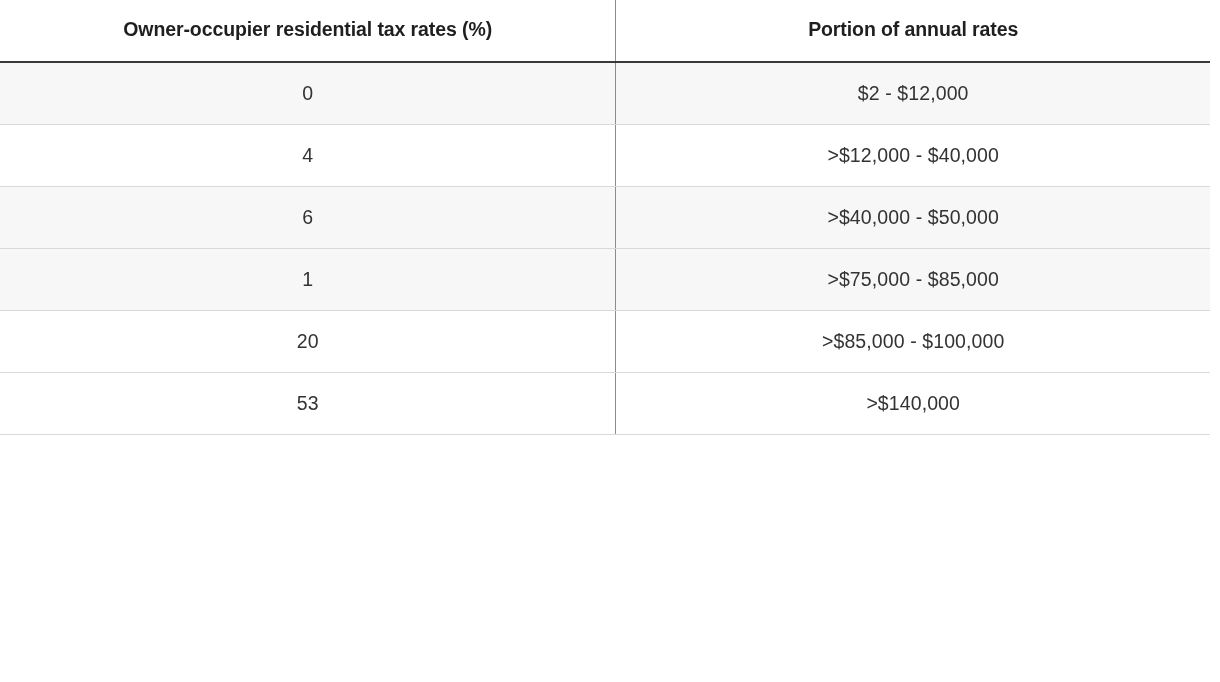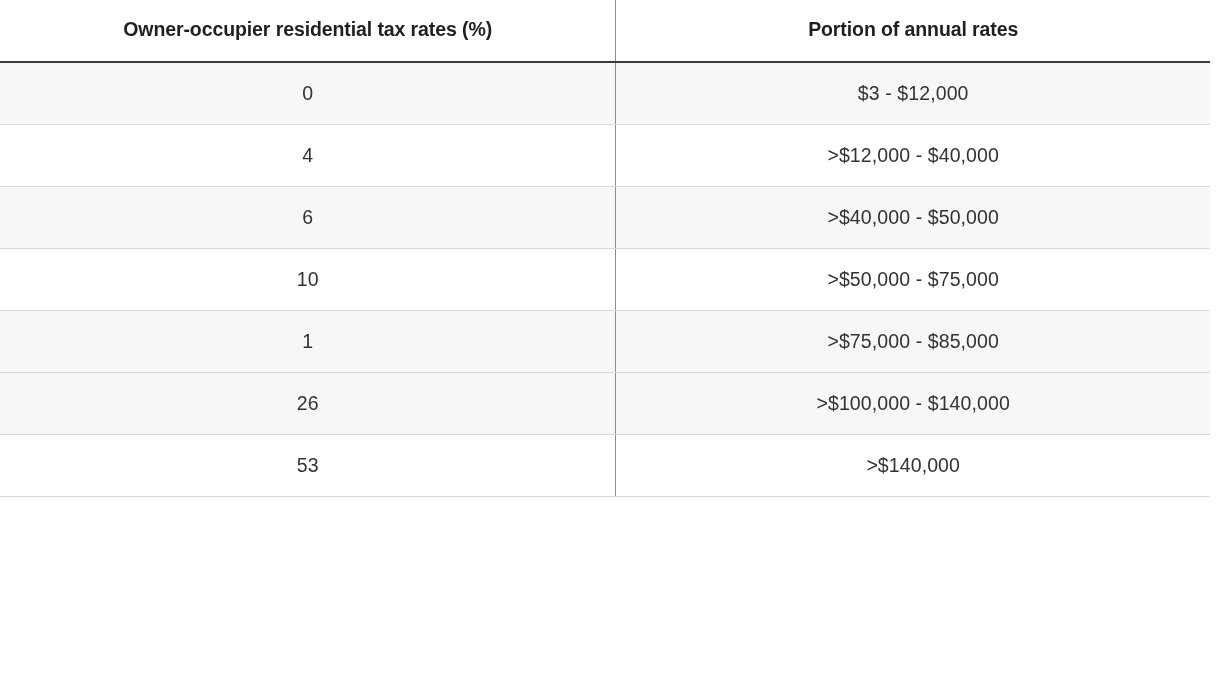--- a/index.html
+++ b/index.html
@@ -71,41 +71,37 @@
     </colgroup>
     <thead>
       <tr>
         <th class="col-left">Owner-occupier residential tax rates (%)</th>
         <th>Portion of annual rates</th>
       </tr>
     </thead>
     <tbody>
       <tr class="shaded">
         <td class="col-left">0</td>
-        <td>$3 - $12,000</td>
+        <td>$2 - $12,000</td>
       </tr>
       <tr>
         <td class="col-left">4</td>
         <td>&gt;$12,000 - $40,000</td>
       </tr>
       <tr class="shaded">
         <td class="col-left">6</td>
         <td>&gt;$40,000 - $50,000</td>
       </tr>
-      <tr>
-        <td class="col-left">10</td>
-        <td>&gt;$50,000 - $75,000</td>
-      </tr>
       <tr class="shaded">
         <td class="col-left">1</td>
         <td>&gt;$75,000 - $85,000</td>
       </tr>
-      <tr class="shaded">
-        <td class="col-left">26</td>
-        <td>&gt;$100,000 - $140,000</td>
+      <tr>
+        <td class="col-left">20</td>
+        <td>&gt;$85,000 - $100,000</td>
       </tr>
       <tr>
         <td class="col-left">53</td>
         <td>&gt;$140,000</td>
       </tr>
     </tbody>
   </table>
 </div>
 
 </body></html>

